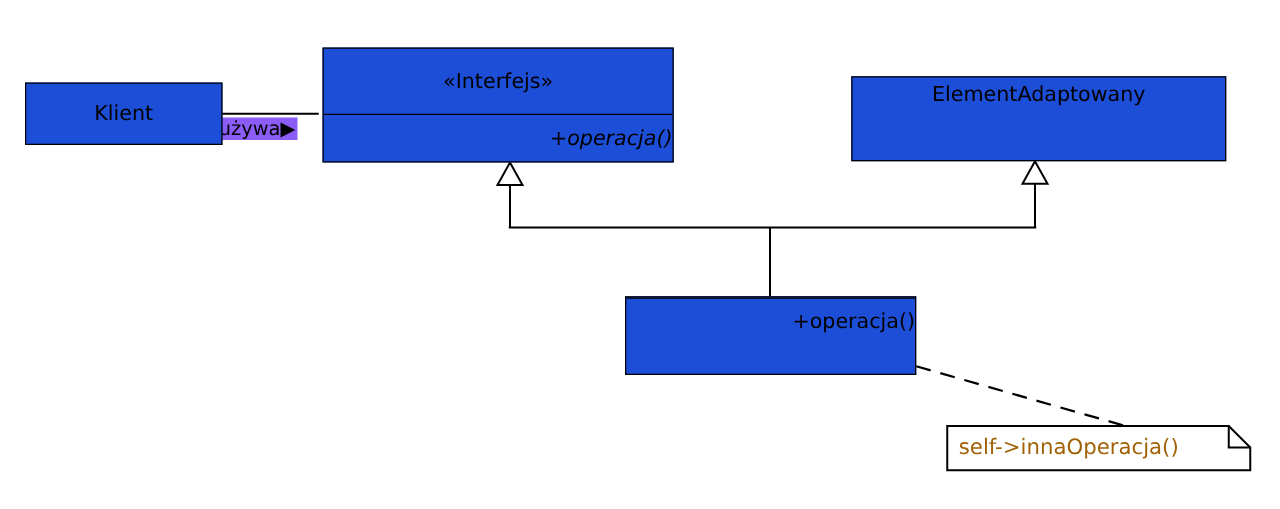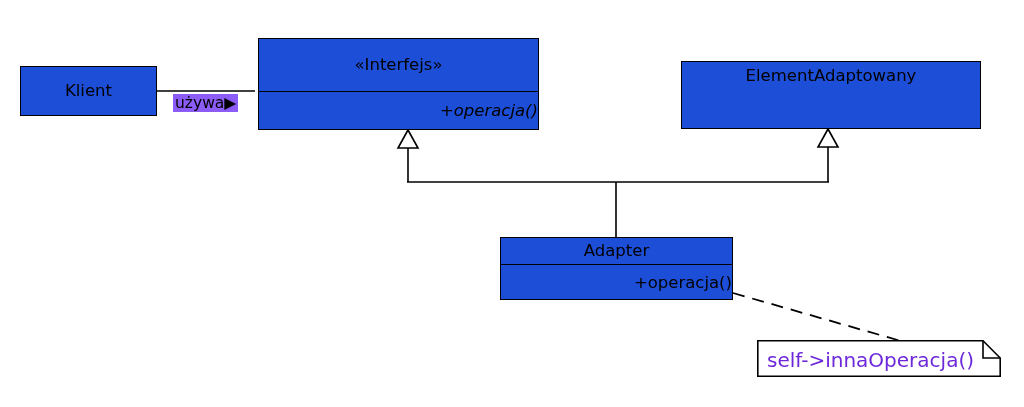--- a/index.html
+++ b/index.html
@@ -69,22 +69,22 @@
     position: absolute;
     font-size: 15.5px;
     color: #000000;
     white-space: nowrap;
     background: #8b5cf6;
     padding: 0 2px;
     margin-top: 32px;
   }
   .note-text {
     position: absolute;
-    font-size: 20px;
-    color: #6d28d9;
+    font-size: 17px;
+    color: #a16207;
     white-space: nowrap;
   }
 </style>
 </head>
 <body>
 
 <div id="canvas">
 
   <svg class="layer" viewBox="0 0 1024 407" xmlns="http://www.w3.org/2000/svg">
 
@@ -100,21 +100,21 @@
 
     <line x1="616" y1="182" x2="616" y2="237" stroke="#000000" stroke-width="1.6"></line>
 
     <line x1="733" y1="293" x2="901" y2="341" stroke="#000000" stroke-width="1.8" stroke-dasharray="12,8"></line>
   </svg>
 
   <div class="edge-label" style="left:173px; top:62px;">
     <span>używa</span><span>▶</span>
   </div>
 
-  <div class="uml-box" style="left:20px; top:66px; width:137px; height:50px;">
+  <div class="uml-box" style="left:20px; top:66px; width:158px; height:50px;">
     <div class="compartment" style="height:100%;">
       <span class="name-text">Klient</span>
     </div>
   </div>
 
   <div class="uml-box" style="left:258px; top:38px; width:281px; height:92px;">
     <div class="compartment" style="height:52px; flex-direction:column; justify-content:center;">
       <span class="stereotype">«Interfejs»</span>
     </div>
     <div class="compartment divided left" style="height:38px;">
@@ -122,23 +122,20 @@
     </div>
   </div>
 
   <div class="uml-box" style="left:681px; top:61px; width:300px; height:68px;">
     <div class="compartment" style="height:28px;">
       <span class="name-text">ElementAdaptowany</span>
     </div>
   </div>
 
   <div class="uml-box" style="left:500px; top:237px; width:233px; height:63px;">
-    <div class="compartment" style="height:26px;">
-      <span class="name-text">Adapter</span>
-    </div>
     <div class="compartment divided left" style="height:35px;">
       <span class="member-text">+operacja()</span>
     </div>
   </div>
 
   <svg class="layer" viewBox="0 0 1024 407" xmlns="http://www.w3.org/2000/svg">
     <path d="M 757.8 340.8 L 983 340.8 L 1000.2 358 L 1000.2 376.2 L 757.8 376.2 Z" fill="#ffffff" stroke="#000000" stroke-width="1.6" stroke-linejoin="miter"></path>
     <path d="M 983 340.8 L 983 358 L 1000.2 358" fill="none" stroke="#000000" stroke-width="1.6" stroke-linejoin="miter"></path>
   </svg>
   <div class="note-text" style="left:767px; top:348px;">self-&gt;innaOperacja()</div>

